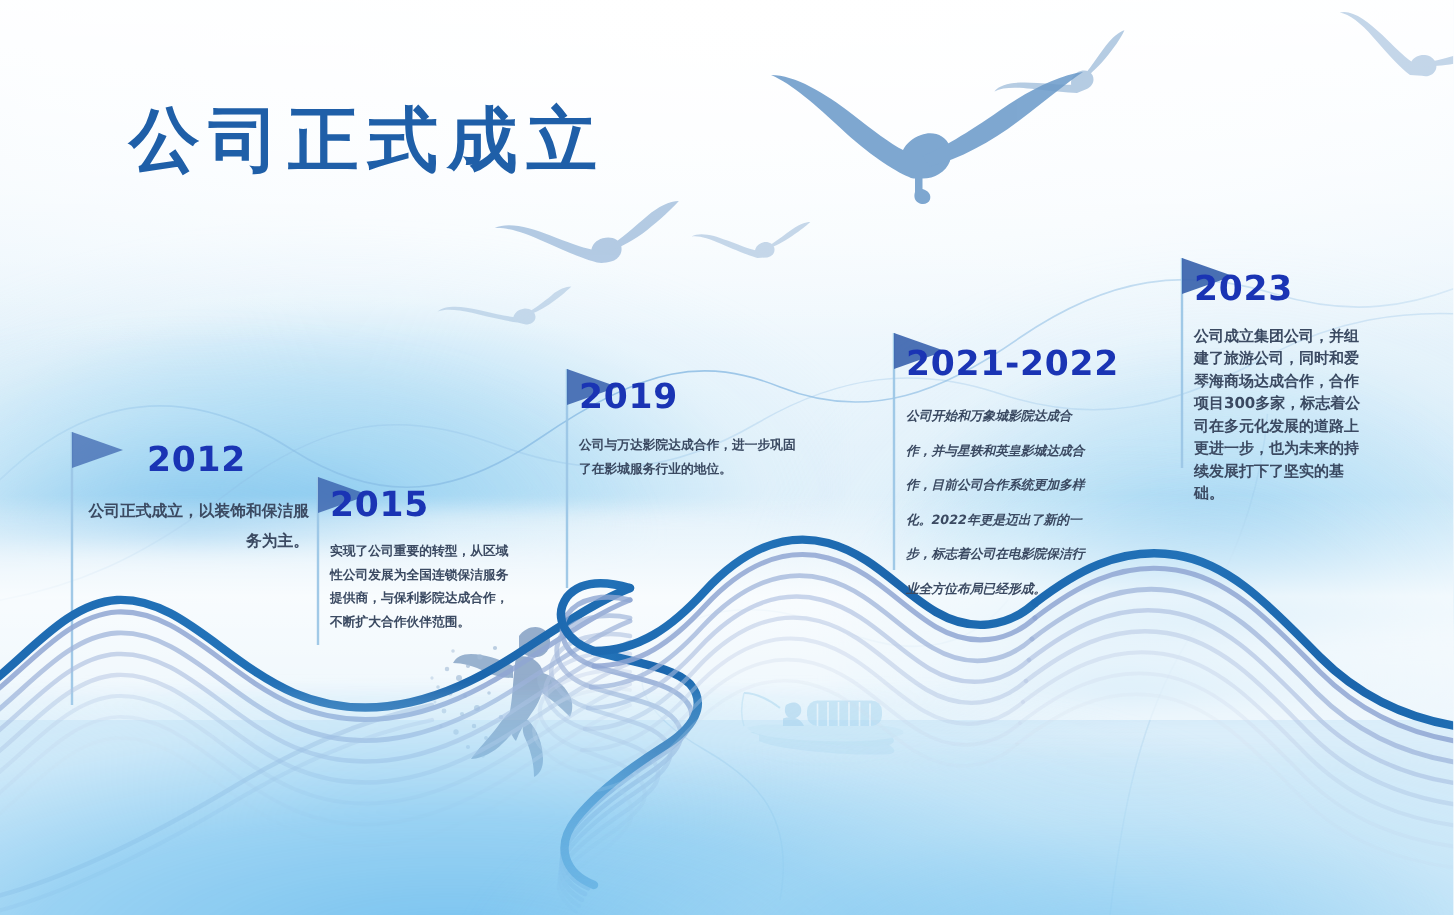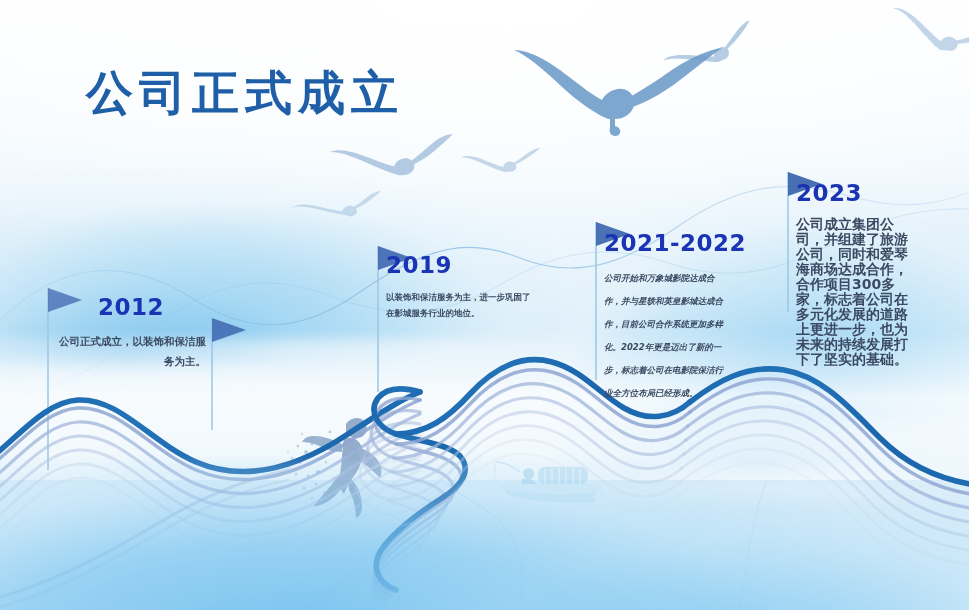--- a/index.html
+++ b/index.html
@@ -87,21 +87,21 @@
   }
   .m-2012 .year{font-size:23px;text-align:center;}
   .m-2012 .desc{font-size:10.5px;line-height:20px;width:150px;text-align:right;}
   .m-2015 .year{font-size:23px;}
   .m-2015 .desc{font-size:8.5px;line-height:15.5px;width:122px;}
   .m-2019 .year{font-size:23px;}
   .m-2019 .desc{font-size:8.5px;line-height:16px;width:148px;}
   .m-2021 .year{font-size:23px;}
   .m-2021 .desc{font-size:8.5px;line-height:23px;width:122px;font-style:italic;}
   .m-2023 .year{font-size:23px;}
-  .m-2023 .desc{font-size:14px;line-height:15px;width:118px;}
+  .m-2023 .desc{font-size:10px;line-height:15px;width:118px;}
 </style>
 </head>
 <body>
 
 <div id="stage">
 
   <div class="wash mtn-left"></div>
   <div class="wash mtn-left2"></div>
   <div class="wash mtn-right"></div>
   <div class="wash mtn-right2"></div>
@@ -365,24 +365,28 @@
   <div class="wash mtn-bottom"></div>
   <div class="wash mtn-bottom2"></div>
 
   <div id="title">公司正式成立</div>
 
   <div class="milestone m-2012" style="left:56px;top:296px;">
     <div class="year">2012</div>
     <div class="desc">公司正式成立，以装饰和保洁服务为主。</div>
   </div>
 
+  <div class="milestone m-2015" style="left:220px;top:326px;">
+    <div class="year">2015</div>
+    <div class="desc">实现了公司重要的转型，从区域性公司发展为全国连锁保洁服务提供商，与保利影院达成合作，不断扩大合作伙伴范围。</div>
+  </div>
 
   <div class="milestone m-2019" style="left:386px;top:254px;">
     <div class="year">2019</div>
-    <div class="desc">以装饰和保洁服务为主，进一步巩固了在影城服务行业的地位。</div>
+    <div class="desc">公司与万达影院达成合作，进一步巩固了在影城服务行业的地位。</div>
   </div>
 
   <div class="milestone m-2021" style="left:604px;top:232px;">
     <div class="year">2021-2022</div>
     <div class="desc">公司开始和万象城影院达成合作，并与星轶和英皇影城达成合作，目前公司合作系统更加多样化。2022年更是迈出了新的一步，标志着公司在电影院保洁行业全方位布局已经形成。</div>
   </div>
 
   <div class="milestone m-2023" style="left:796px;top:182px;">
     <div class="year">2023</div>
     <div class="desc">公司成立集团公司，并组建了旅游公司，同时和爱琴海商场达成合作，合作项目300多家，标志着公司在多元化发展的道路上更进一步，也为未来的持续发展打下了坚实的基础。</div>

